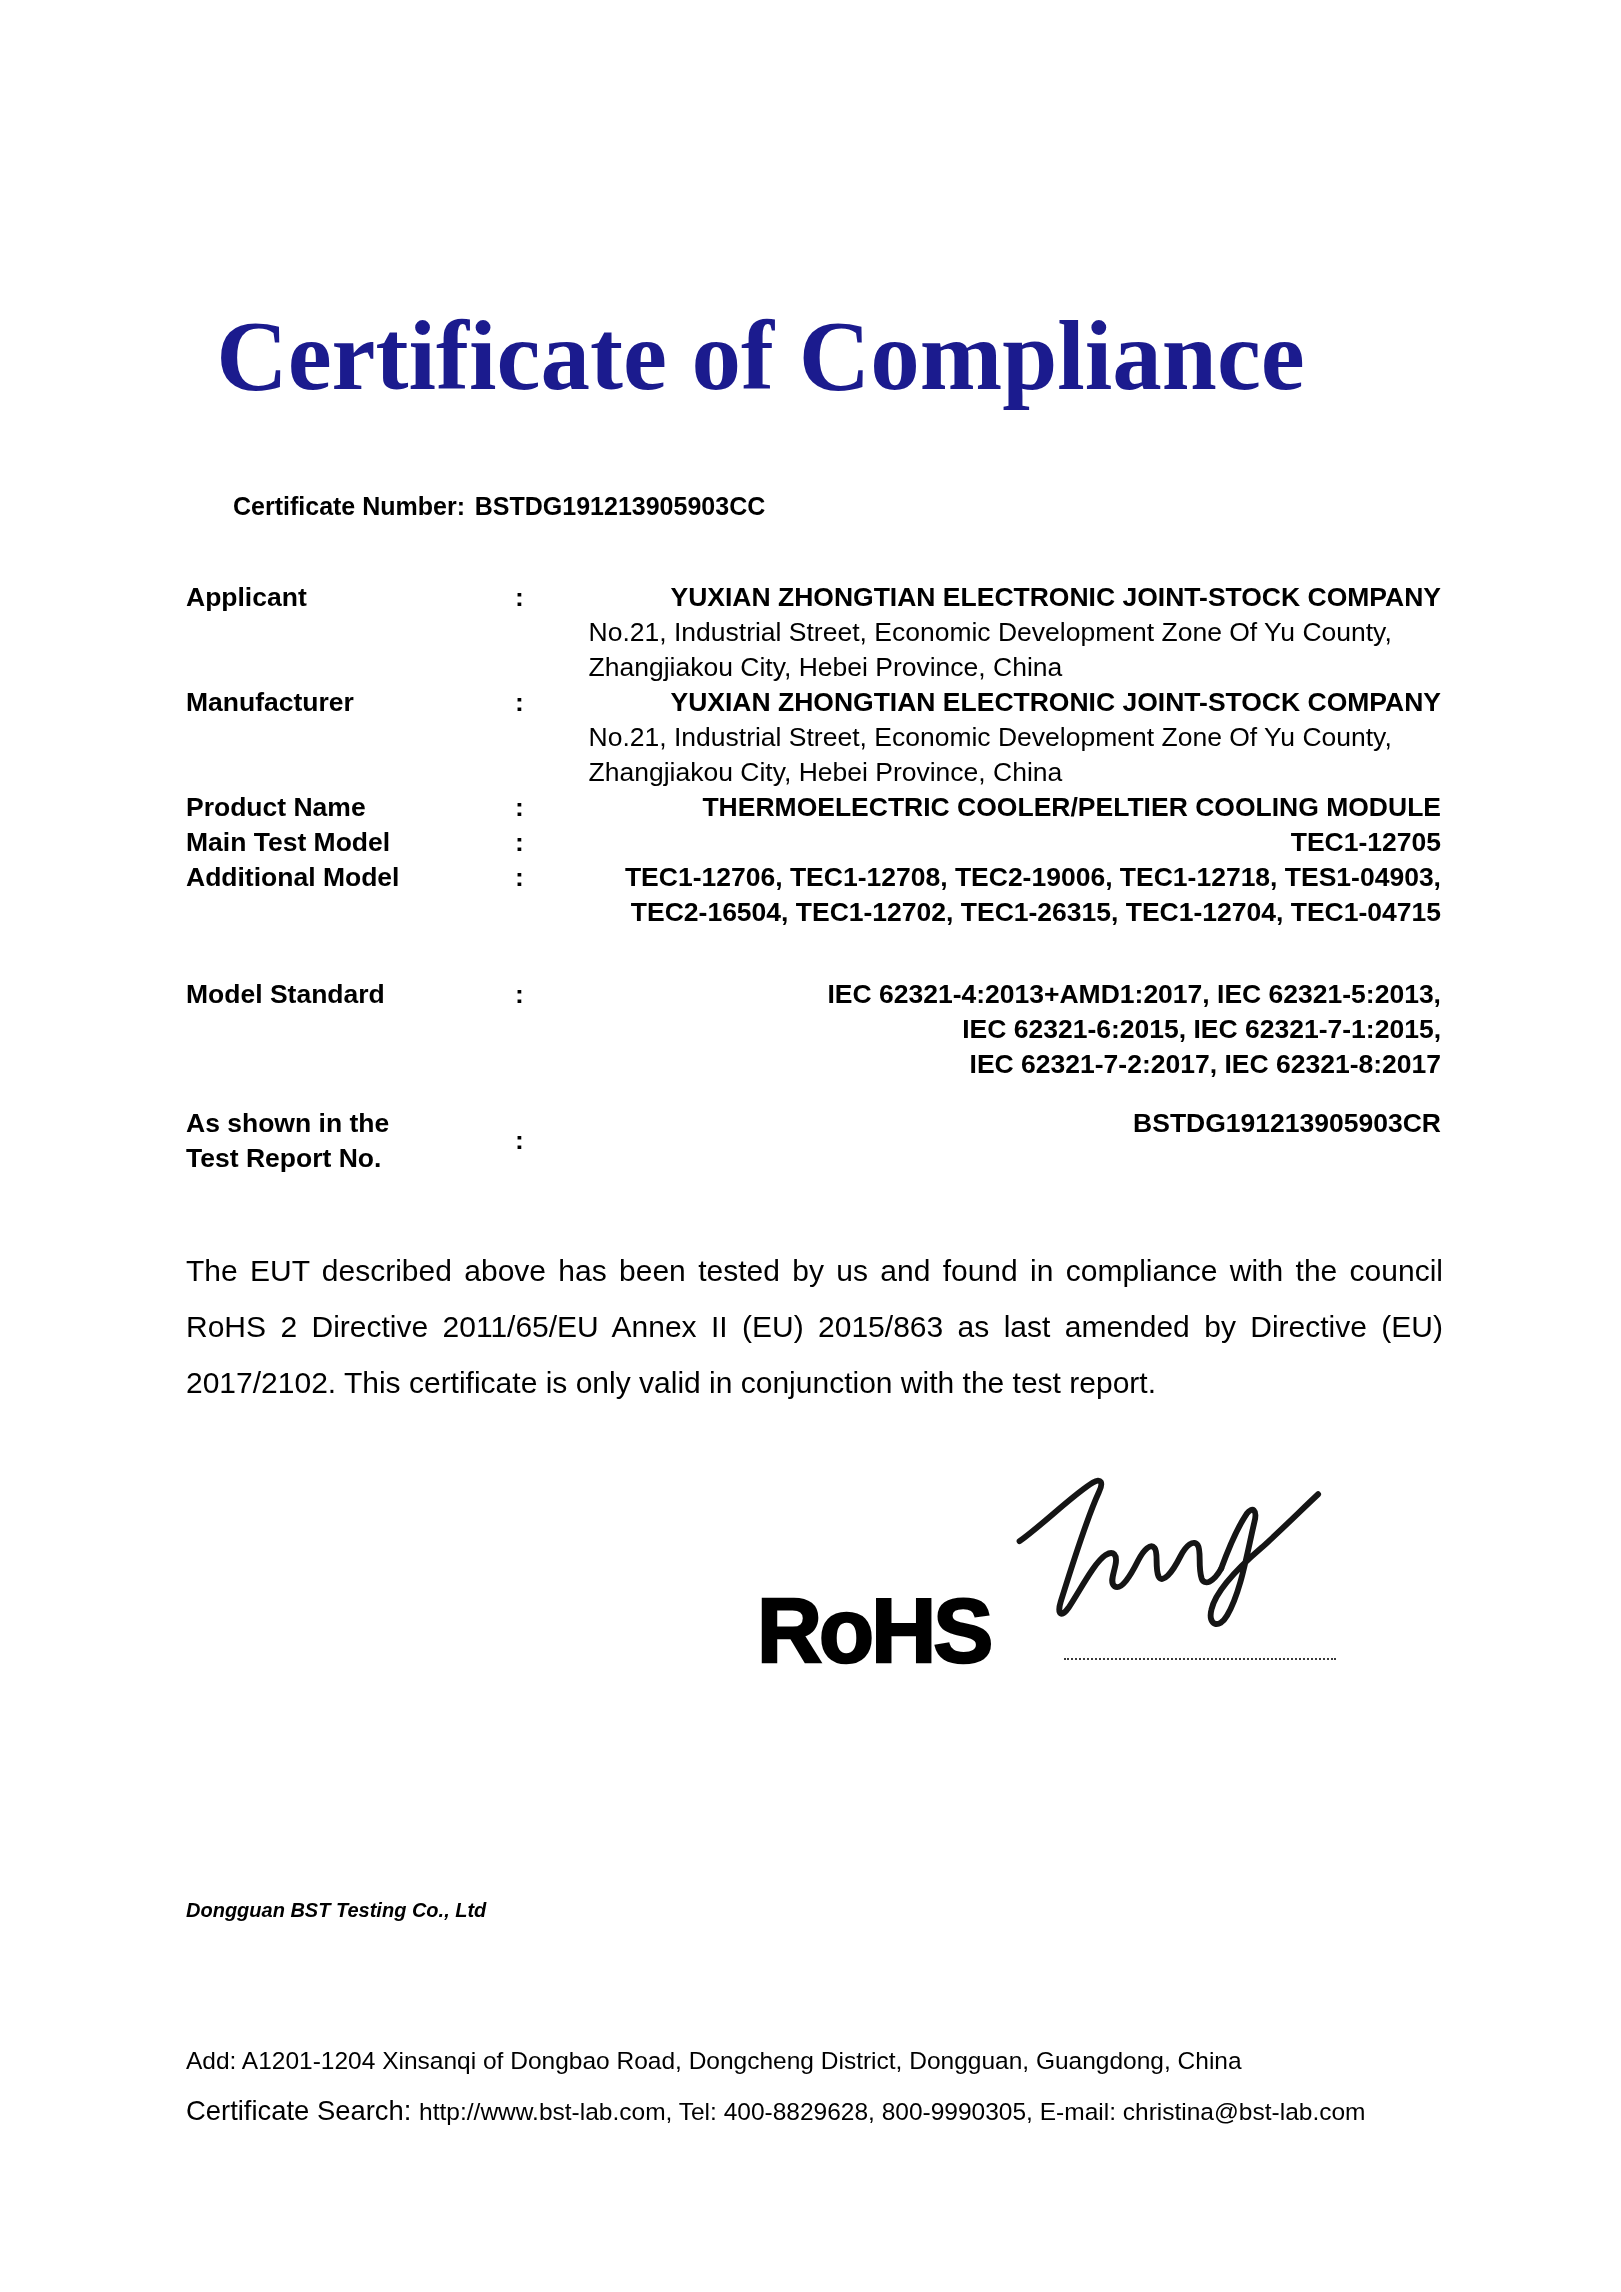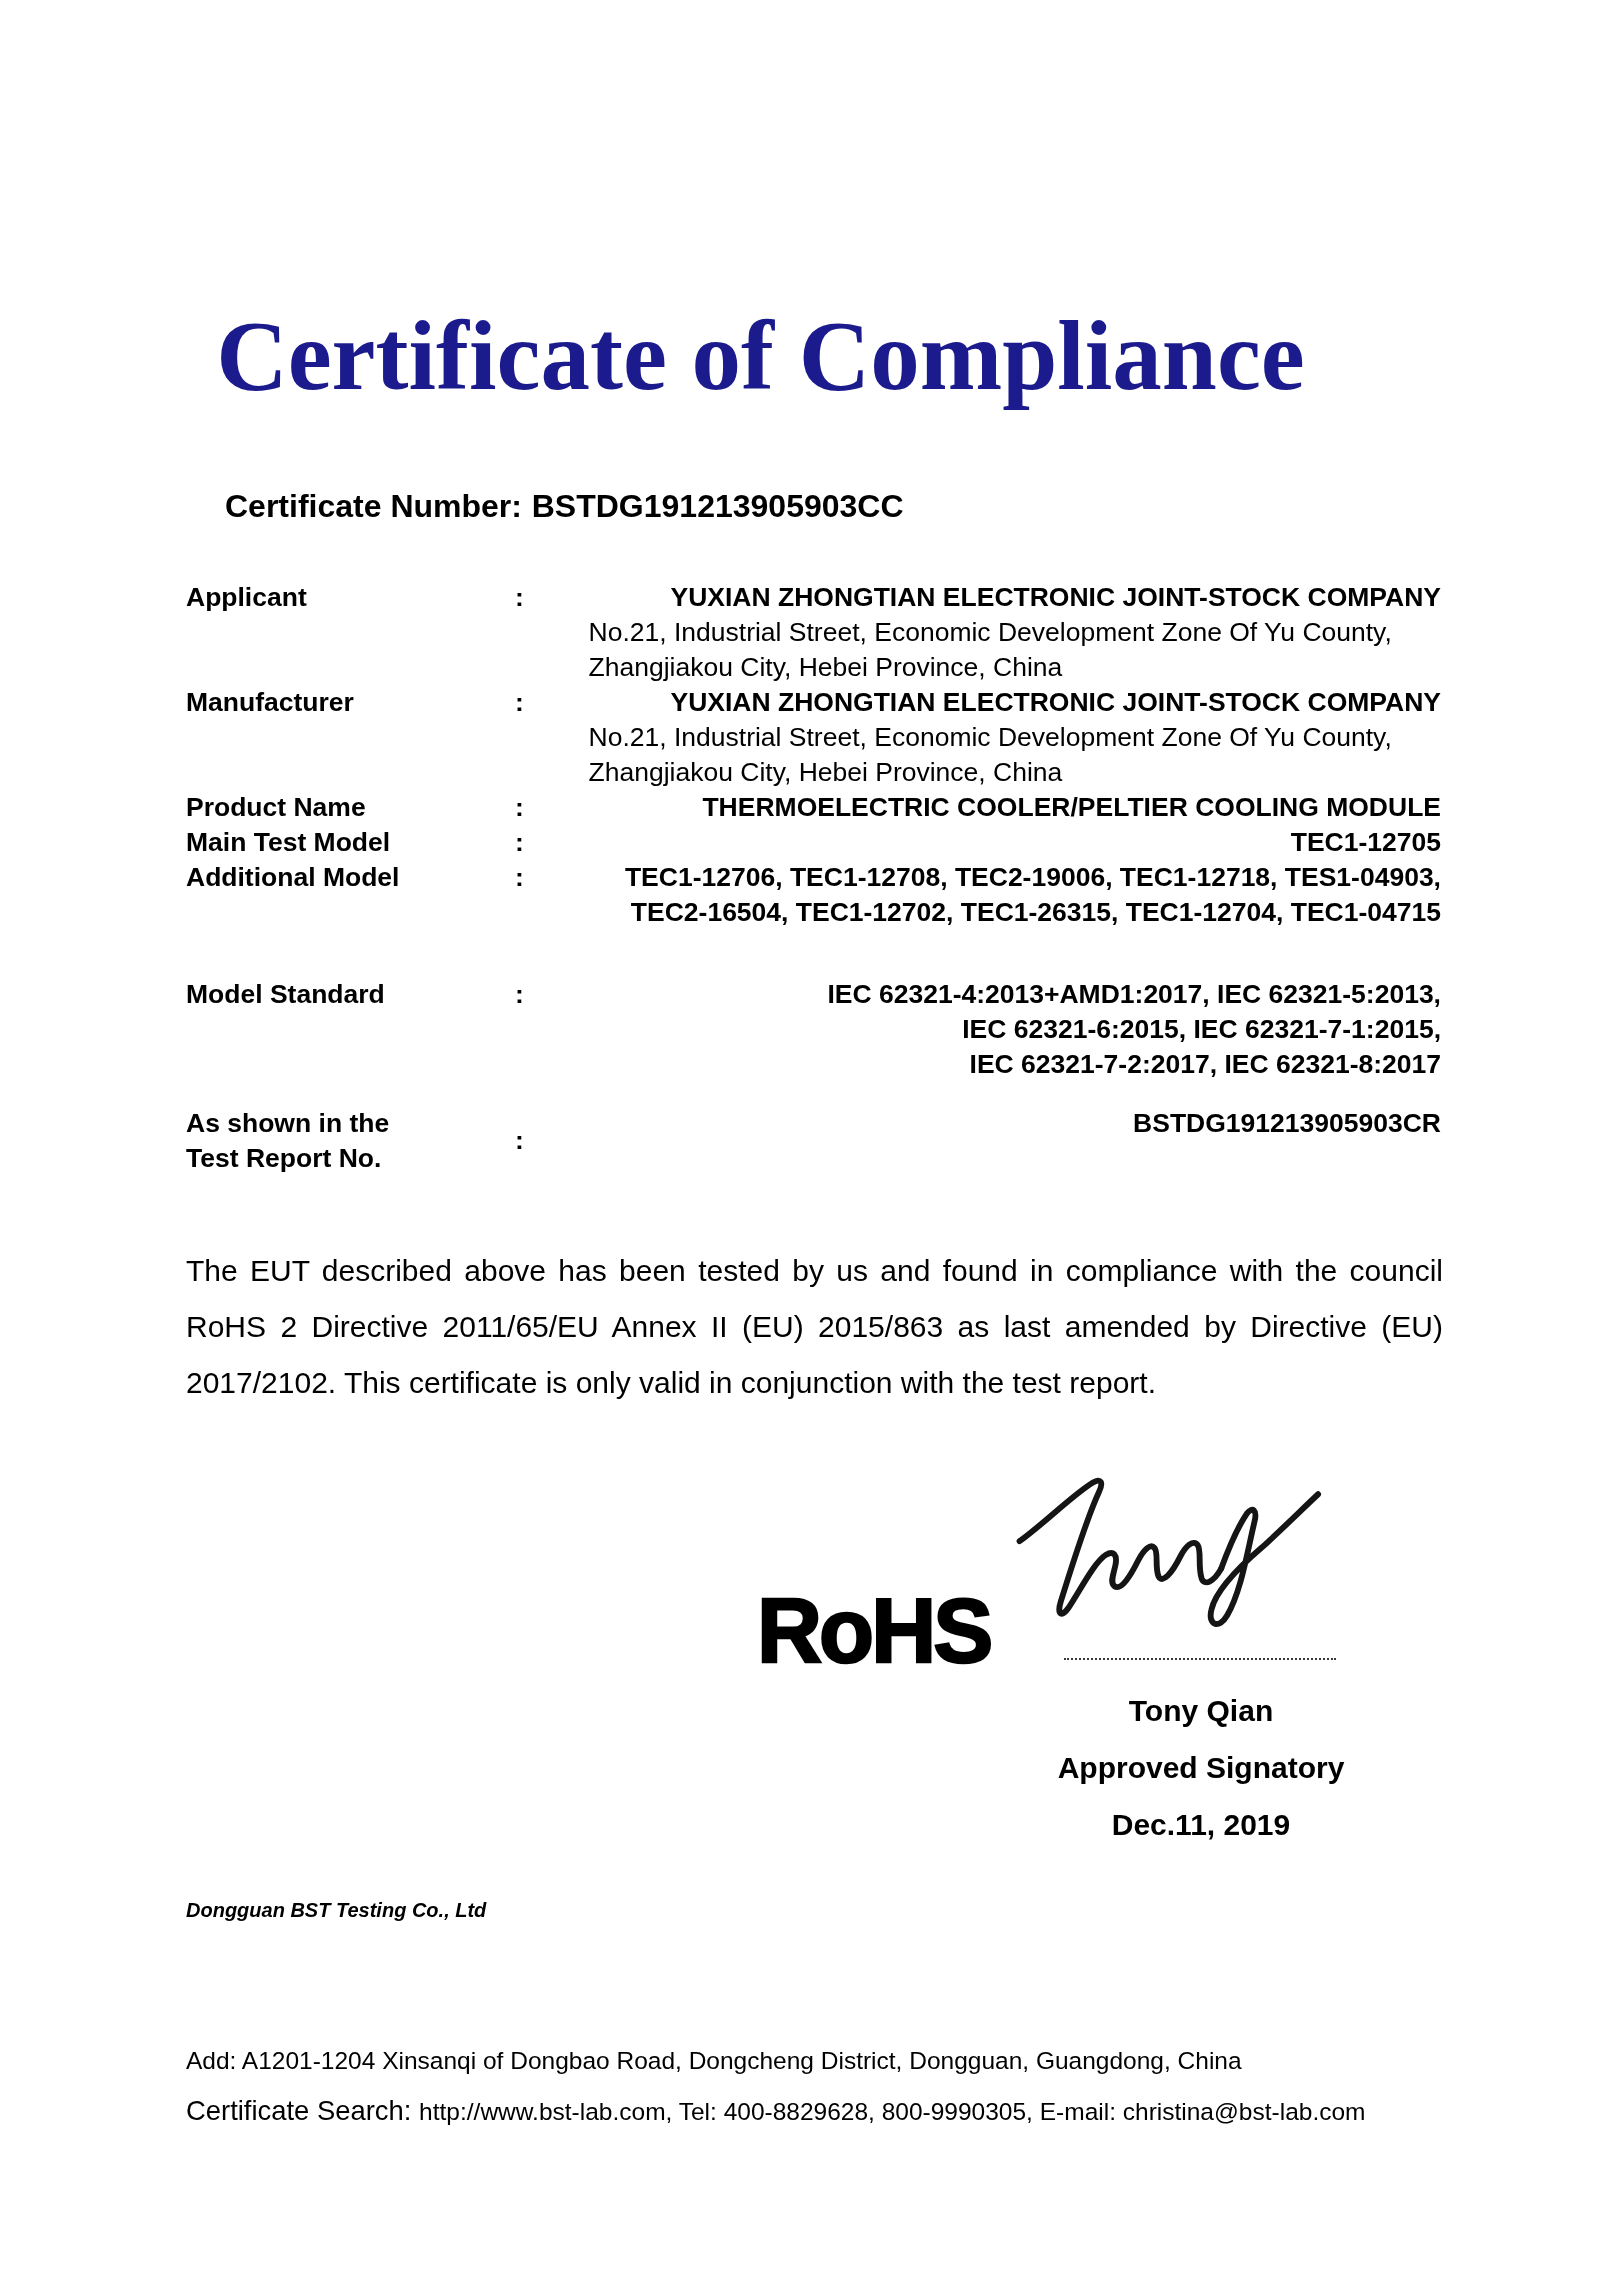--- a/index.html
+++ b/index.html
@@ -13,22 +13,22 @@
     margin:0 auto;
   }
   .title {
     position:absolute; top:297px; left:0; width:1521px;
     margin:0; text-align:center;
     font-family:"Liberation Serif", serif;
     font-weight:bold; font-size:99px; line-height:1.2;
     letter-spacing:0px;
   }
   .cert-number {
-    position:absolute; top:488px; left:225px;
-    font-size:32px; font-weight:bold; line-height:37px;
+    position:absolute; top:488px; left:233px;
+    font-size:25px; font-weight:bold; line-height:37px;
     white-space:nowrap;
   }
   .cert-number .lbl { margin-right:9.8px; }
   .details {
     position:absolute; top:580px; left:186px; width:1255px;
     font-size:26.5px; line-height:35px;
   }
   .detail-row { display:grid; grid-template-columns:281px 25.5px 1fr;gap:48px; }
   .detail-row .label-cell { font-weight:bold; }
   .detail-row .colon-cell { font-weight:bold; }
@@ -167,25 +167,20 @@
 
   <svg class="signature-svg" viewBox="0 0 330 200" aria-hidden="true">
     <g fill="none" stroke="#151515" stroke-width="6" stroke-linecap="round" stroke-linejoin="round">
       <path d="M 20,90 C 45,72 75,42 95,30 C 103,25 106,30 101,40 C 88,68 72,120 62,152 C 58,165 63,168 70,158 C 82,140 96,112 108,104 C 116,99 120,104 118,114 C 116,124 112,132 117,136 C 124,141 134,124 141,110 C 147,98 154,92 158,97 C 162,102 158,116 162,126 C 166,134 176,122 184,106 C 190,94 198,88 202,94 C 206,100 202,116 206,128 C 209,136 218,132 226,118"></path>
       <path d="M 226,118 C 234,96 244,74 252,62 C 258,54 263,58 260,70 C 252,104 246,142 232,166 C 224,180 212,176 216,160 C 220,142 240,120 268,96 C 290,76 310,56 325,42"></path>
     </g>
   </svg>
 
   <div class="dotted-line"></div>
 
-  <div class="signatory">
-    <div>Tony Qian</div>
-    <div>Approved Signatory</div>
-    <div>Dec.11, 2019</div>
-  </div>
 
   <div class="footer-company">Dongguan BST Testing Co., Ltd</div>
 
   <div class="footer-address">Add: A1201-1204 Xinsanqi of Dongbao Road, Dongcheng District, Dongguan, Guangdong, China</div>
 
   <div class="footer-search">
     <span class="search-label">Certificate Search:</span><span>http://www.bst-lab.com, Tel: 400-8829628, 800-9990305, E-mail: christina@bst-lab.com</span>
   </div>
 
 </div>

